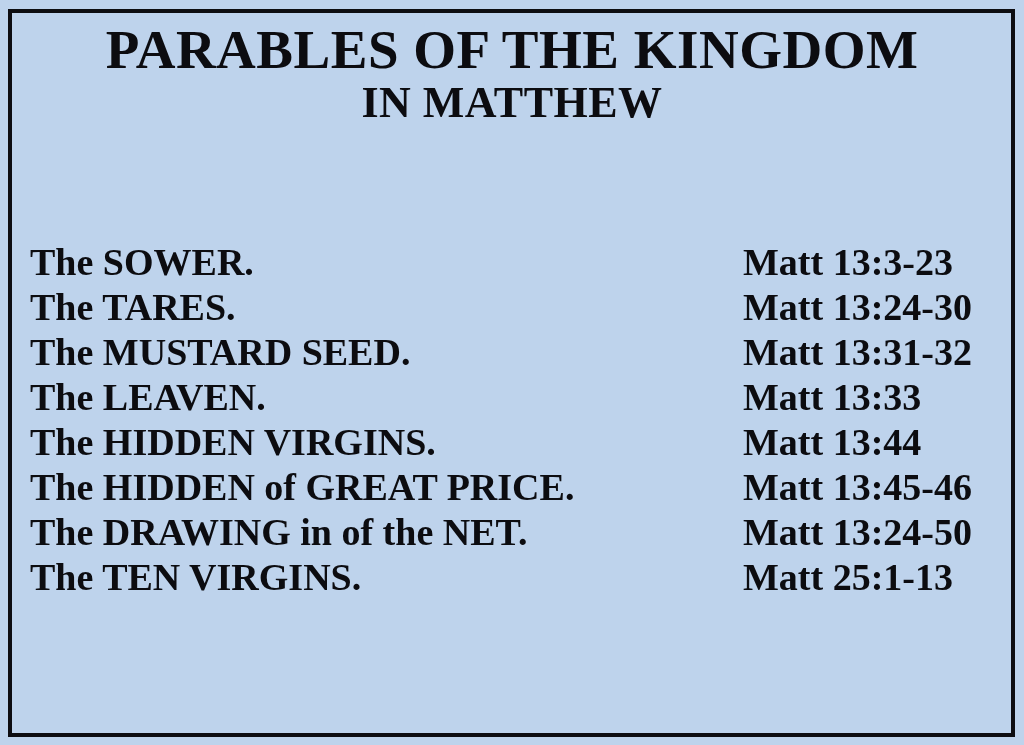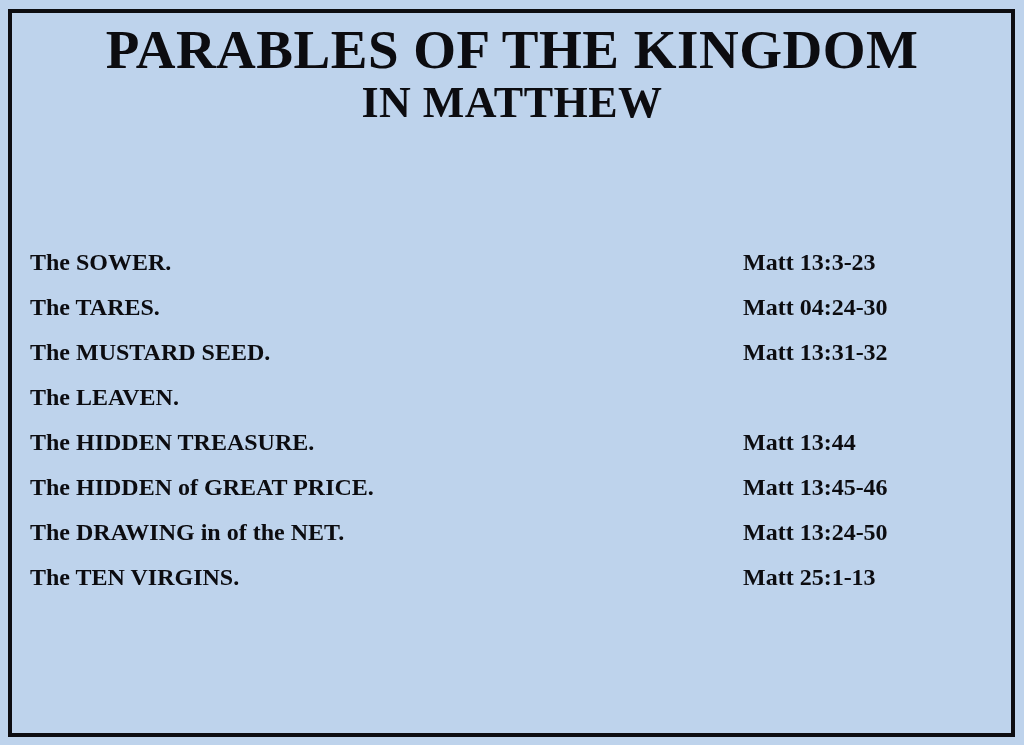--- a/index.html
+++ b/index.html
@@ -52,21 +52,21 @@
   .parable-list{
     position: absolute;
     top: 240px;
     left: 30px;
     right: 30px;
   }
   .row{
     display: flex;
     align-items: center;
     height: 45px;
-    font-size: 24px;
+    font-size: 38px;
     font-weight: 700;
     line-height: 45px;
     white-space: nowrap;
   }
   .row .name{
     width: 713px;
     flex: 0 0 713px;
   }
   .row .ref{
     flex: 1 1 auto;
@@ -84,31 +84,32 @@
     <div class="subtitle">IN MATTHEW</div>
   </div>
 
   <div class="parable-list">
     <div class="row">
       <span class="name">The SOWER.</span>
       <span class="ref">Matt 13:3-23</span>
     </div>
     <div class="row">
       <span class="name">The TARES.</span>
-      <span class="ref">Matt 04:24-30</span>
+      <span class="ref">Matt 13:24-30</span>
     </div>
     <div class="row">
       <span class="name">The MUSTARD SEED.</span>
       <span class="ref">Matt 13:31-32</span>
     </div>
     <div class="row">
       <span class="name">The LEAVEN.</span>
+      <span class="ref">Matt 13:33</span>
     </div>
     <div class="row">
-      <span class="name">The HIDDEN TREASURE.</span>
+      <span class="name">The HIDDEN VIRGINS.</span>
       <span class="ref">Matt 13:44</span>
     </div>
     <div class="row">
       <span class="name">The HIDDEN of GREAT PRICE.</span>
       <span class="ref">Matt 13:45-46</span>
     </div>
     <div class="row">
       <span class="name">The DRAWING in of the NET.</span>
       <span class="ref">Matt 13:24-50</span>
     </div>

